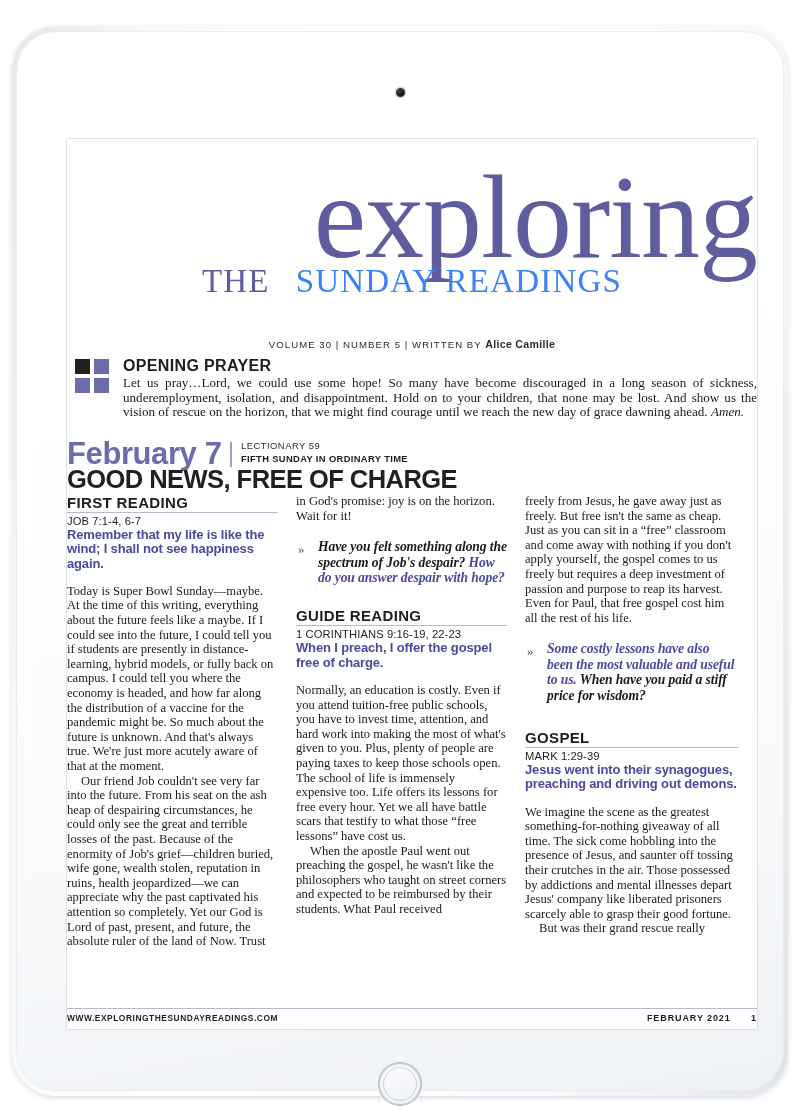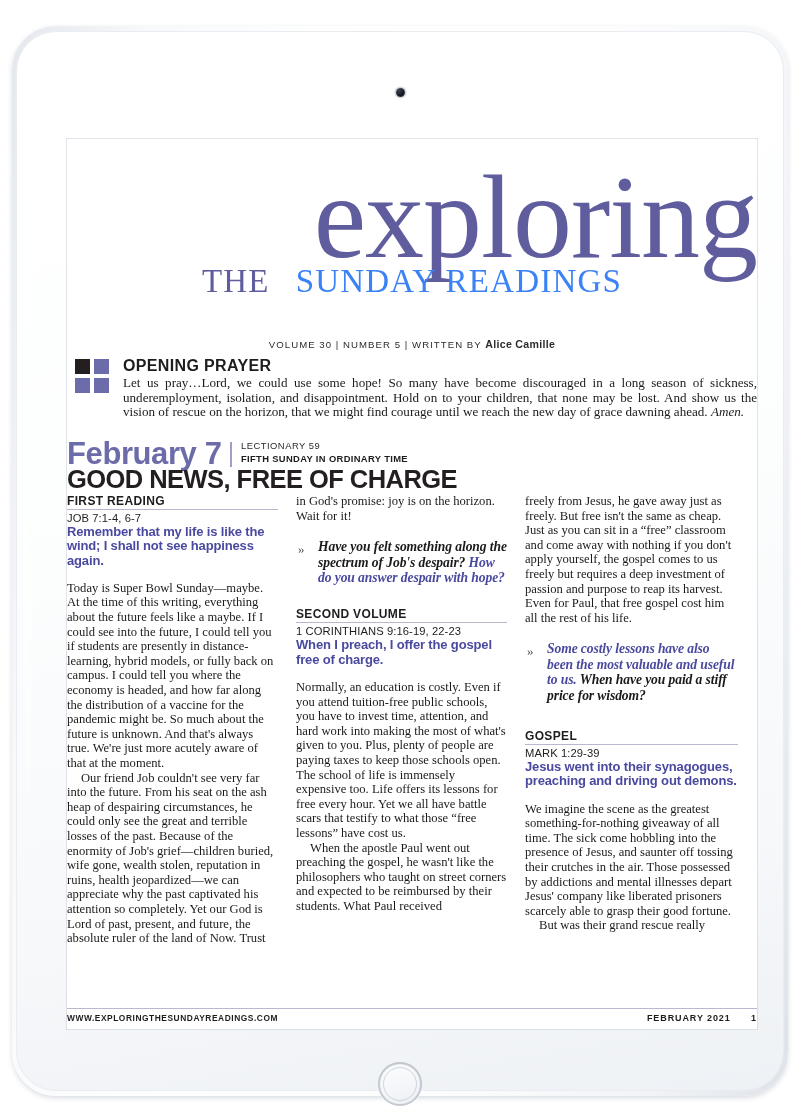--- a/index.html
+++ b/index.html
@@ -94,21 +94,21 @@
   #date-divider{position:absolute;left:163px;top:4px;width:2px;height:25px;background:#9f9ec7;}
   #lect{position:absolute;left:174px;top:2px;font-size:9.4px;letter-spacing:.5px;color:#2b2b2b;}
   #sunday-name{position:absolute;left:174px;top:15px;font-size:9.4px;font-weight:700;letter-spacing:.35px;color:#1d1d1d;}
   #headline{position:absolute;left:0;top:27px;font-size:25.5px;font-weight:700;color:#231f20;letter-spacing:-.55px;}
 
   
   #columns{position:relative;margin-top:6px;display:flex;gap:18px;height:470px;}
   .col{width:211px;position:relative;}
   .col-3{width:213px;}
 
-  .sec-label{font-size:12px;font-weight:700;letter-spacing:.35px;color:#1d1d1d;padding-bottom:1px;}
+  .sec-label{font-size:15px;font-weight:700;letter-spacing:.35px;color:#1d1d1d;padding-bottom:1px;}
   .sec-rule{height:1px;background:#b9b8cf;margin-bottom:2px;}
   .sec-cite{font-size:11.2px;letter-spacing:.1px;color:#1d1d1d;margin-bottom:1px;}
   .sec-quote{font-size:13px;font-weight:700;line-height:14.3px;color:#4a49a0;letter-spacing:-.15px;}
 
   p.body{
     font-family:"Liberation Serif",serif;font-size:12.6px;line-height:14.6px;color:#1a1a1a;
     margin:0;text-align:left;
   }
   p.body.gap{margin-top:13px;}
   p.body.ind{text-indent:14px;}
@@ -179,21 +179,21 @@
           <p class="body ind">Our friend Job couldn't see very far into the future. From his seat on the ash heap of despairing circumstances, he could only see the great and terrible losses of the past. Because of the enormity of Job's grief—children buried, wife gone, wealth stolen, reputation in ruins, health jeopardized—we can appreciate why the past captivated his attention so completely. Yet our God is Lord of past, present, and future, the absolute ruler of the land of Now. Trust</p>
         </div>
 
         <div class="col">
           <p class="body">in God's promise: joy is on the horizon. Wait for it!</p>
           <div class="callout">
             <span class="guil">»</span>
             <div class="ctext"><span class="c-dark">Have you felt something along the spectrum of Job's despair? </span><span class="c-purple">How do you answer despair with hope?</span></div>
           </div>
           <div style="height:22px"></div>
-          <div class="sec-label">SECOND VOLUME</div>
+          <div class="sec-label">GUIDE READING</div>
           <div class="sec-rule"></div>
           <div class="sec-cite">1 CORINTHIANS 9:16-19, 22-23</div>
           <div class="sec-quote">When I preach, I offer the gospel free of charge.</div>
           <p class="body gap">Normally, an education is costly. Even if you attend tuition-free public schools, you have to invest time, attention, and hard work into making the most of what's given to you. Plus, plenty of people are paying taxes to keep those schools open. The school of life is immensely expensive too. Life offers its lessons for free every hour. Yet we all have battle scars that testify to what those “free lessons” have cost us.</p>
           <p class="body ind">When the apostle Paul went out preaching the gospel, he wasn't like the philosophers who taught on street corners and expected to be reimbursed by their students. What Paul received</p>
         </div>
 
         <div class="col col-3">
           <p class="body">freely from Jesus, he gave away just as freely. But free isn't the same as cheap. Just as you can sit in a “free” classroom and come away with nothing if you don't apply yourself, the gospel comes to us freely but requires a deep investment of passion and purpose to reap its harvest. Even for Paul, that free gospel cost him all the rest of his life.</p>
           <div class="callout">

